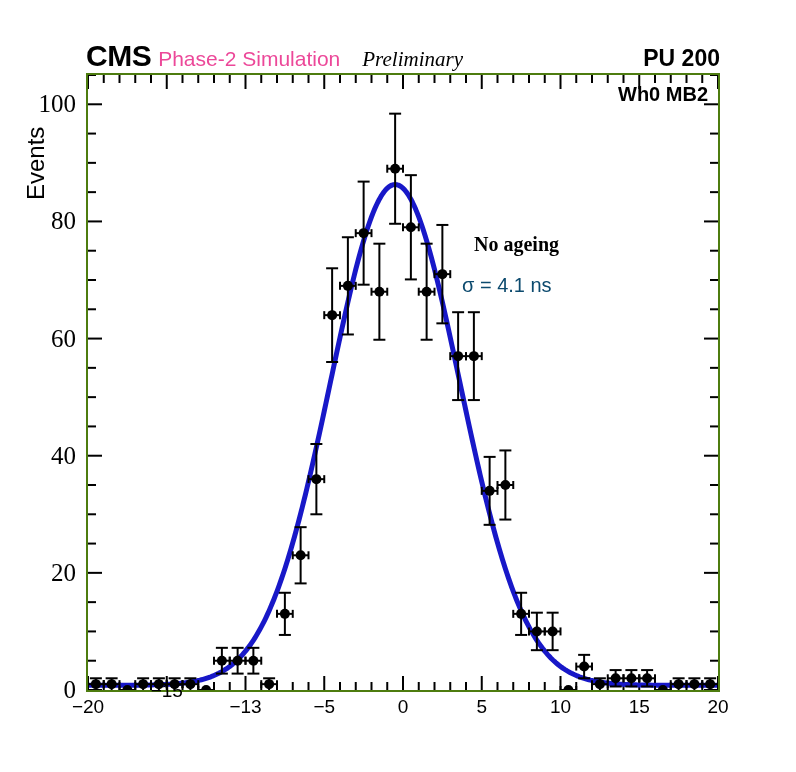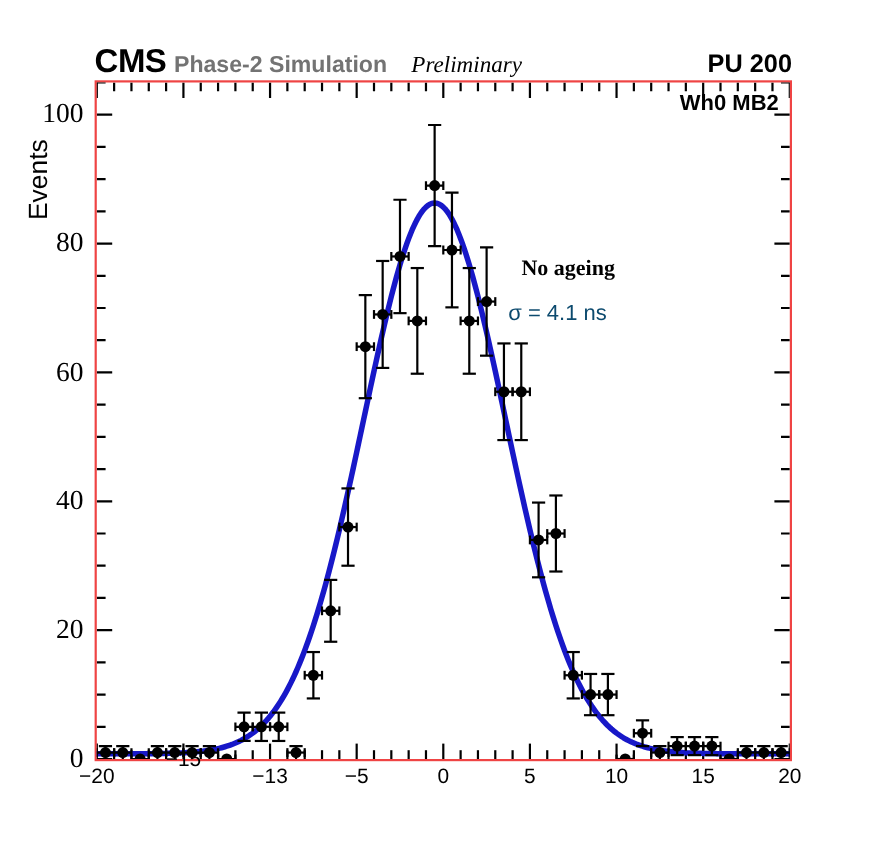--- a/index.html
+++ b/index.html
@@ -35,23 +35,23 @@
   #cms-logo {
     font-family: "Liberation Sans", sans-serif;
     font-weight: bold;
     font-size: 30px;
     letter-spacing: -0.5px;
     color: #000;
     line-height: 1;
   }
   #cms-sub {
     font-family: "Liberation Sans", sans-serif;
-    font-weight: bold;
+    font-weight: normal;
     font-size: 21px;
-    color: #737373;
+    color: #ec4899;
     margin-left: 7px;
     line-height: 1;
   }
   #cms-prelim {
     font-family: "Liberation Serif", serif;
     font-style: italic;
     font-size: 21px;
     color: #000;
     margin-left: 22px;
     line-height: 1;
@@ -64,21 +64,21 @@
     margin-left: auto;
     line-height: 1;
   }
   
   #frame {
     position: absolute;
     left: 86px;
     top: 73px;
     width: 634px;
     height: 619px;
-    border: 2px solid #ef4444;
+    border: 2px solid #4d7c0f;
     box-sizing: border-box;
     background: #fff;
   }
   #inner-label {
     position: absolute;
     right: 10px;
     top: 8px;
     font-family: "Liberation Sans", sans-serif;
     font-weight: bold;
     font-size: 20px;

